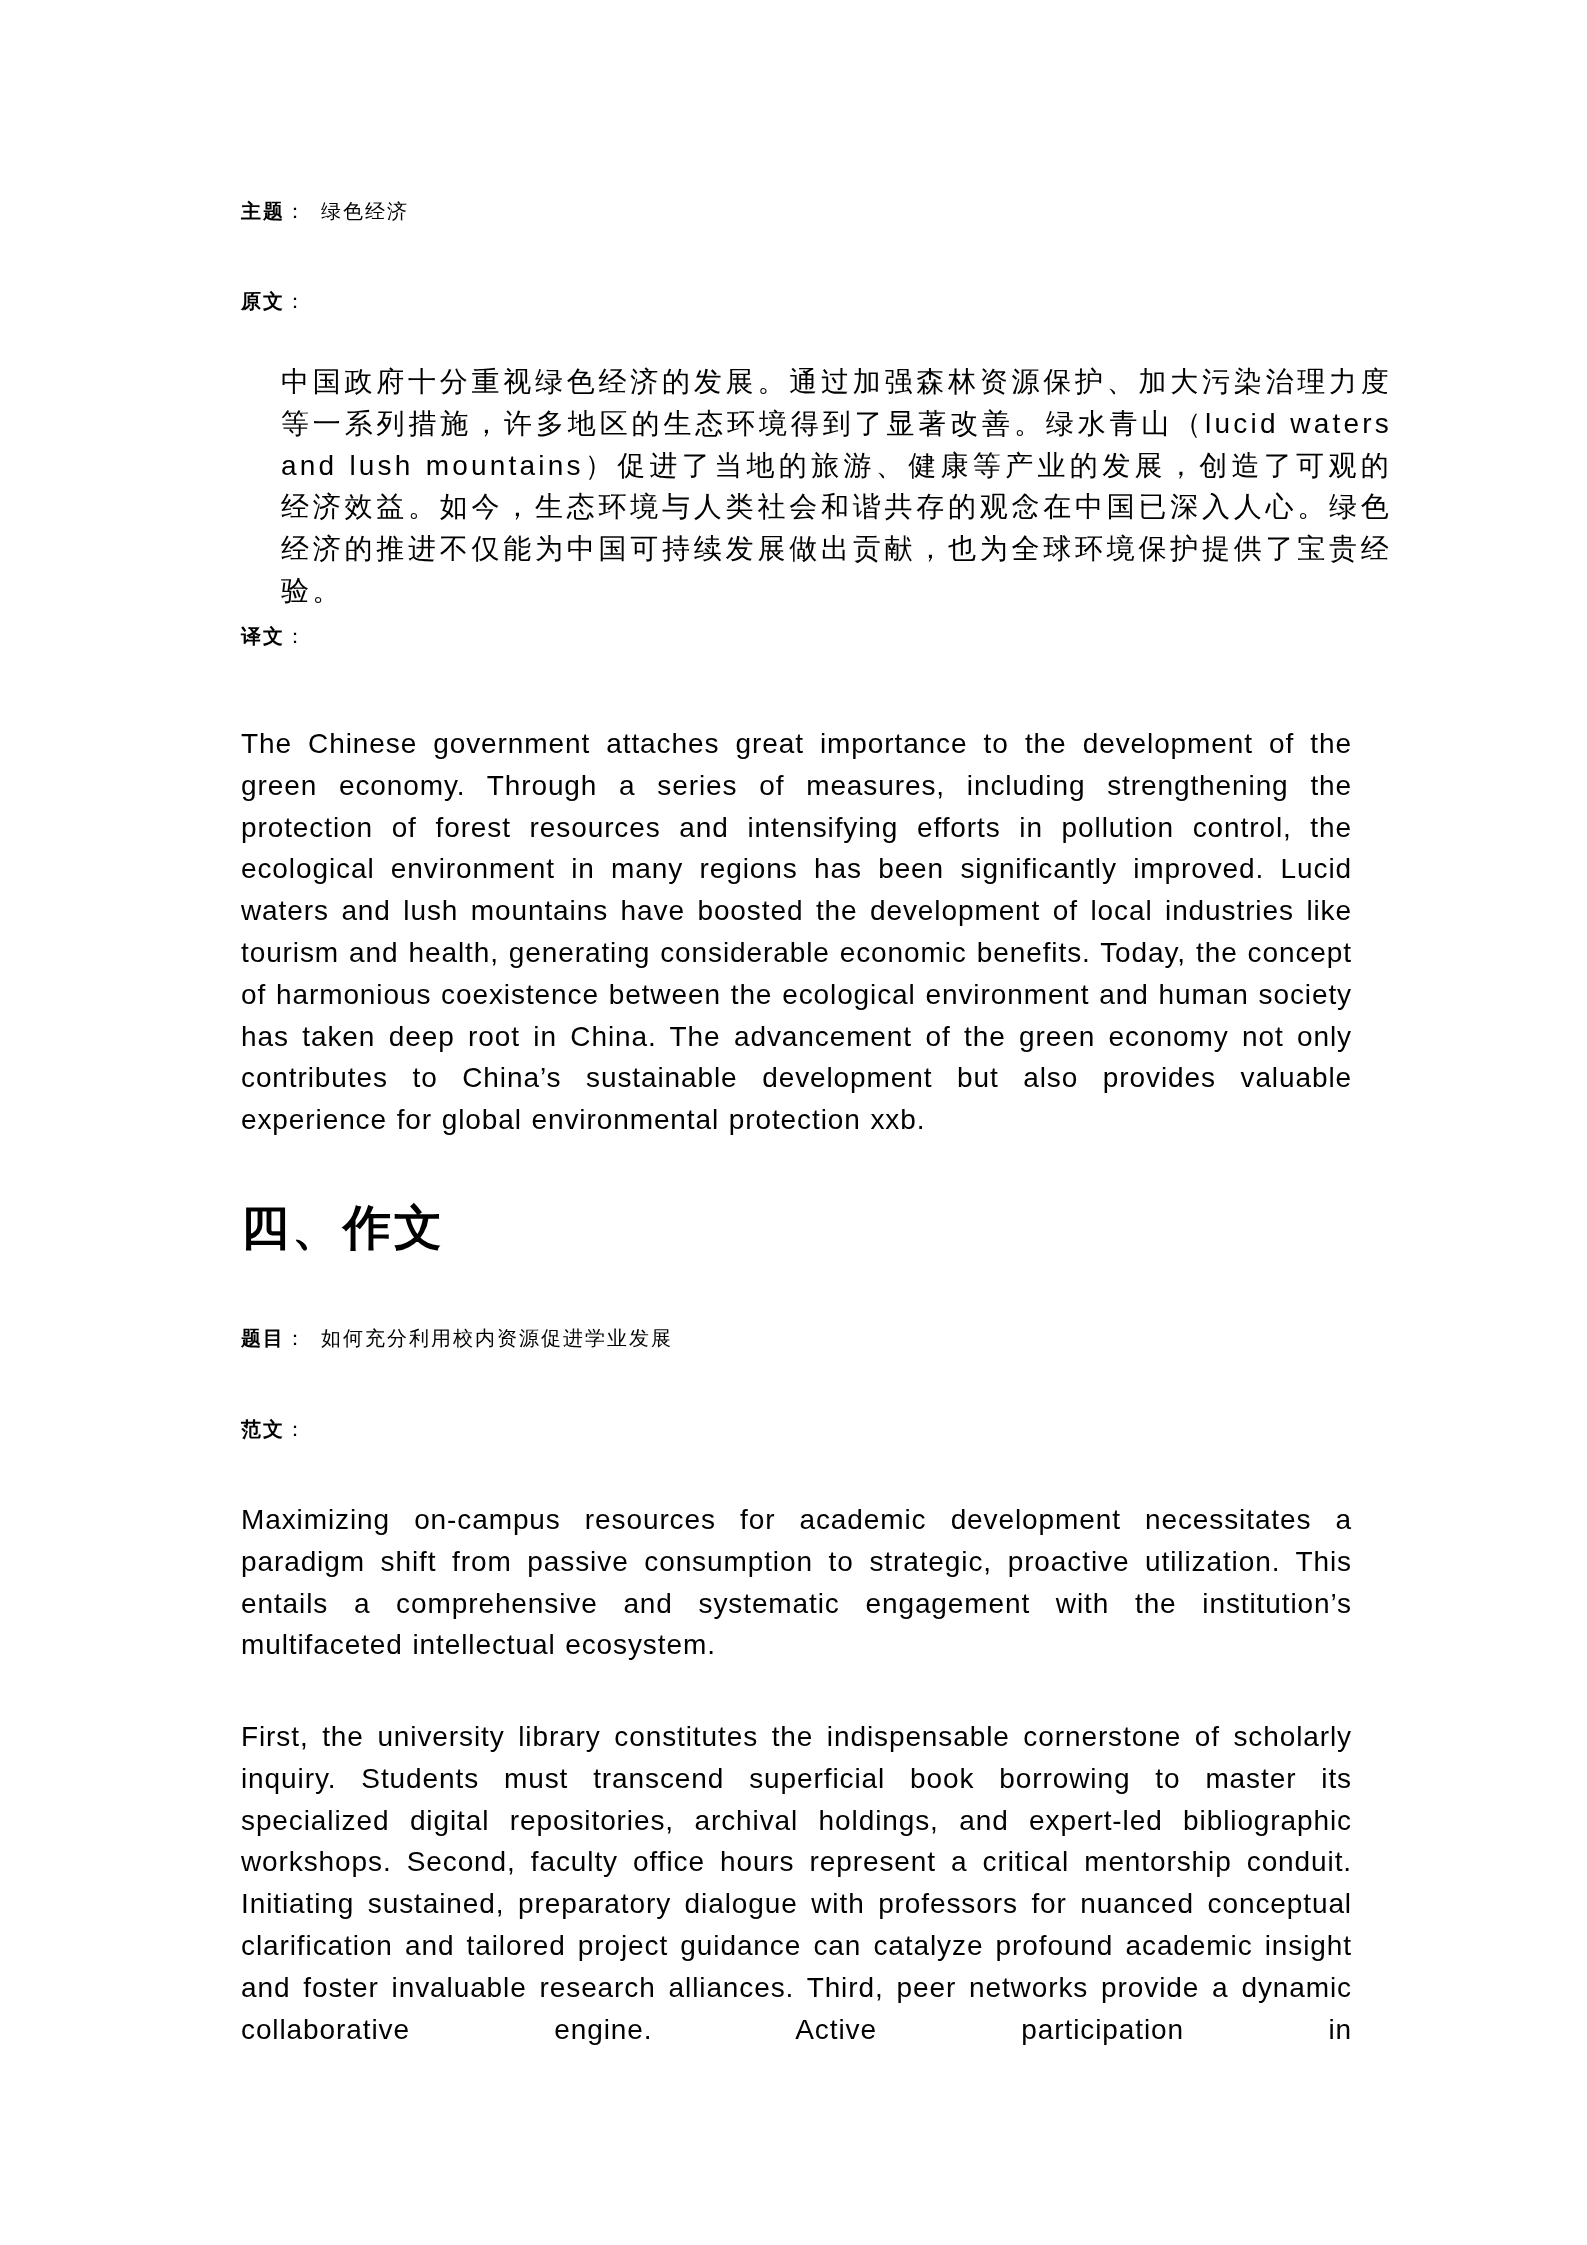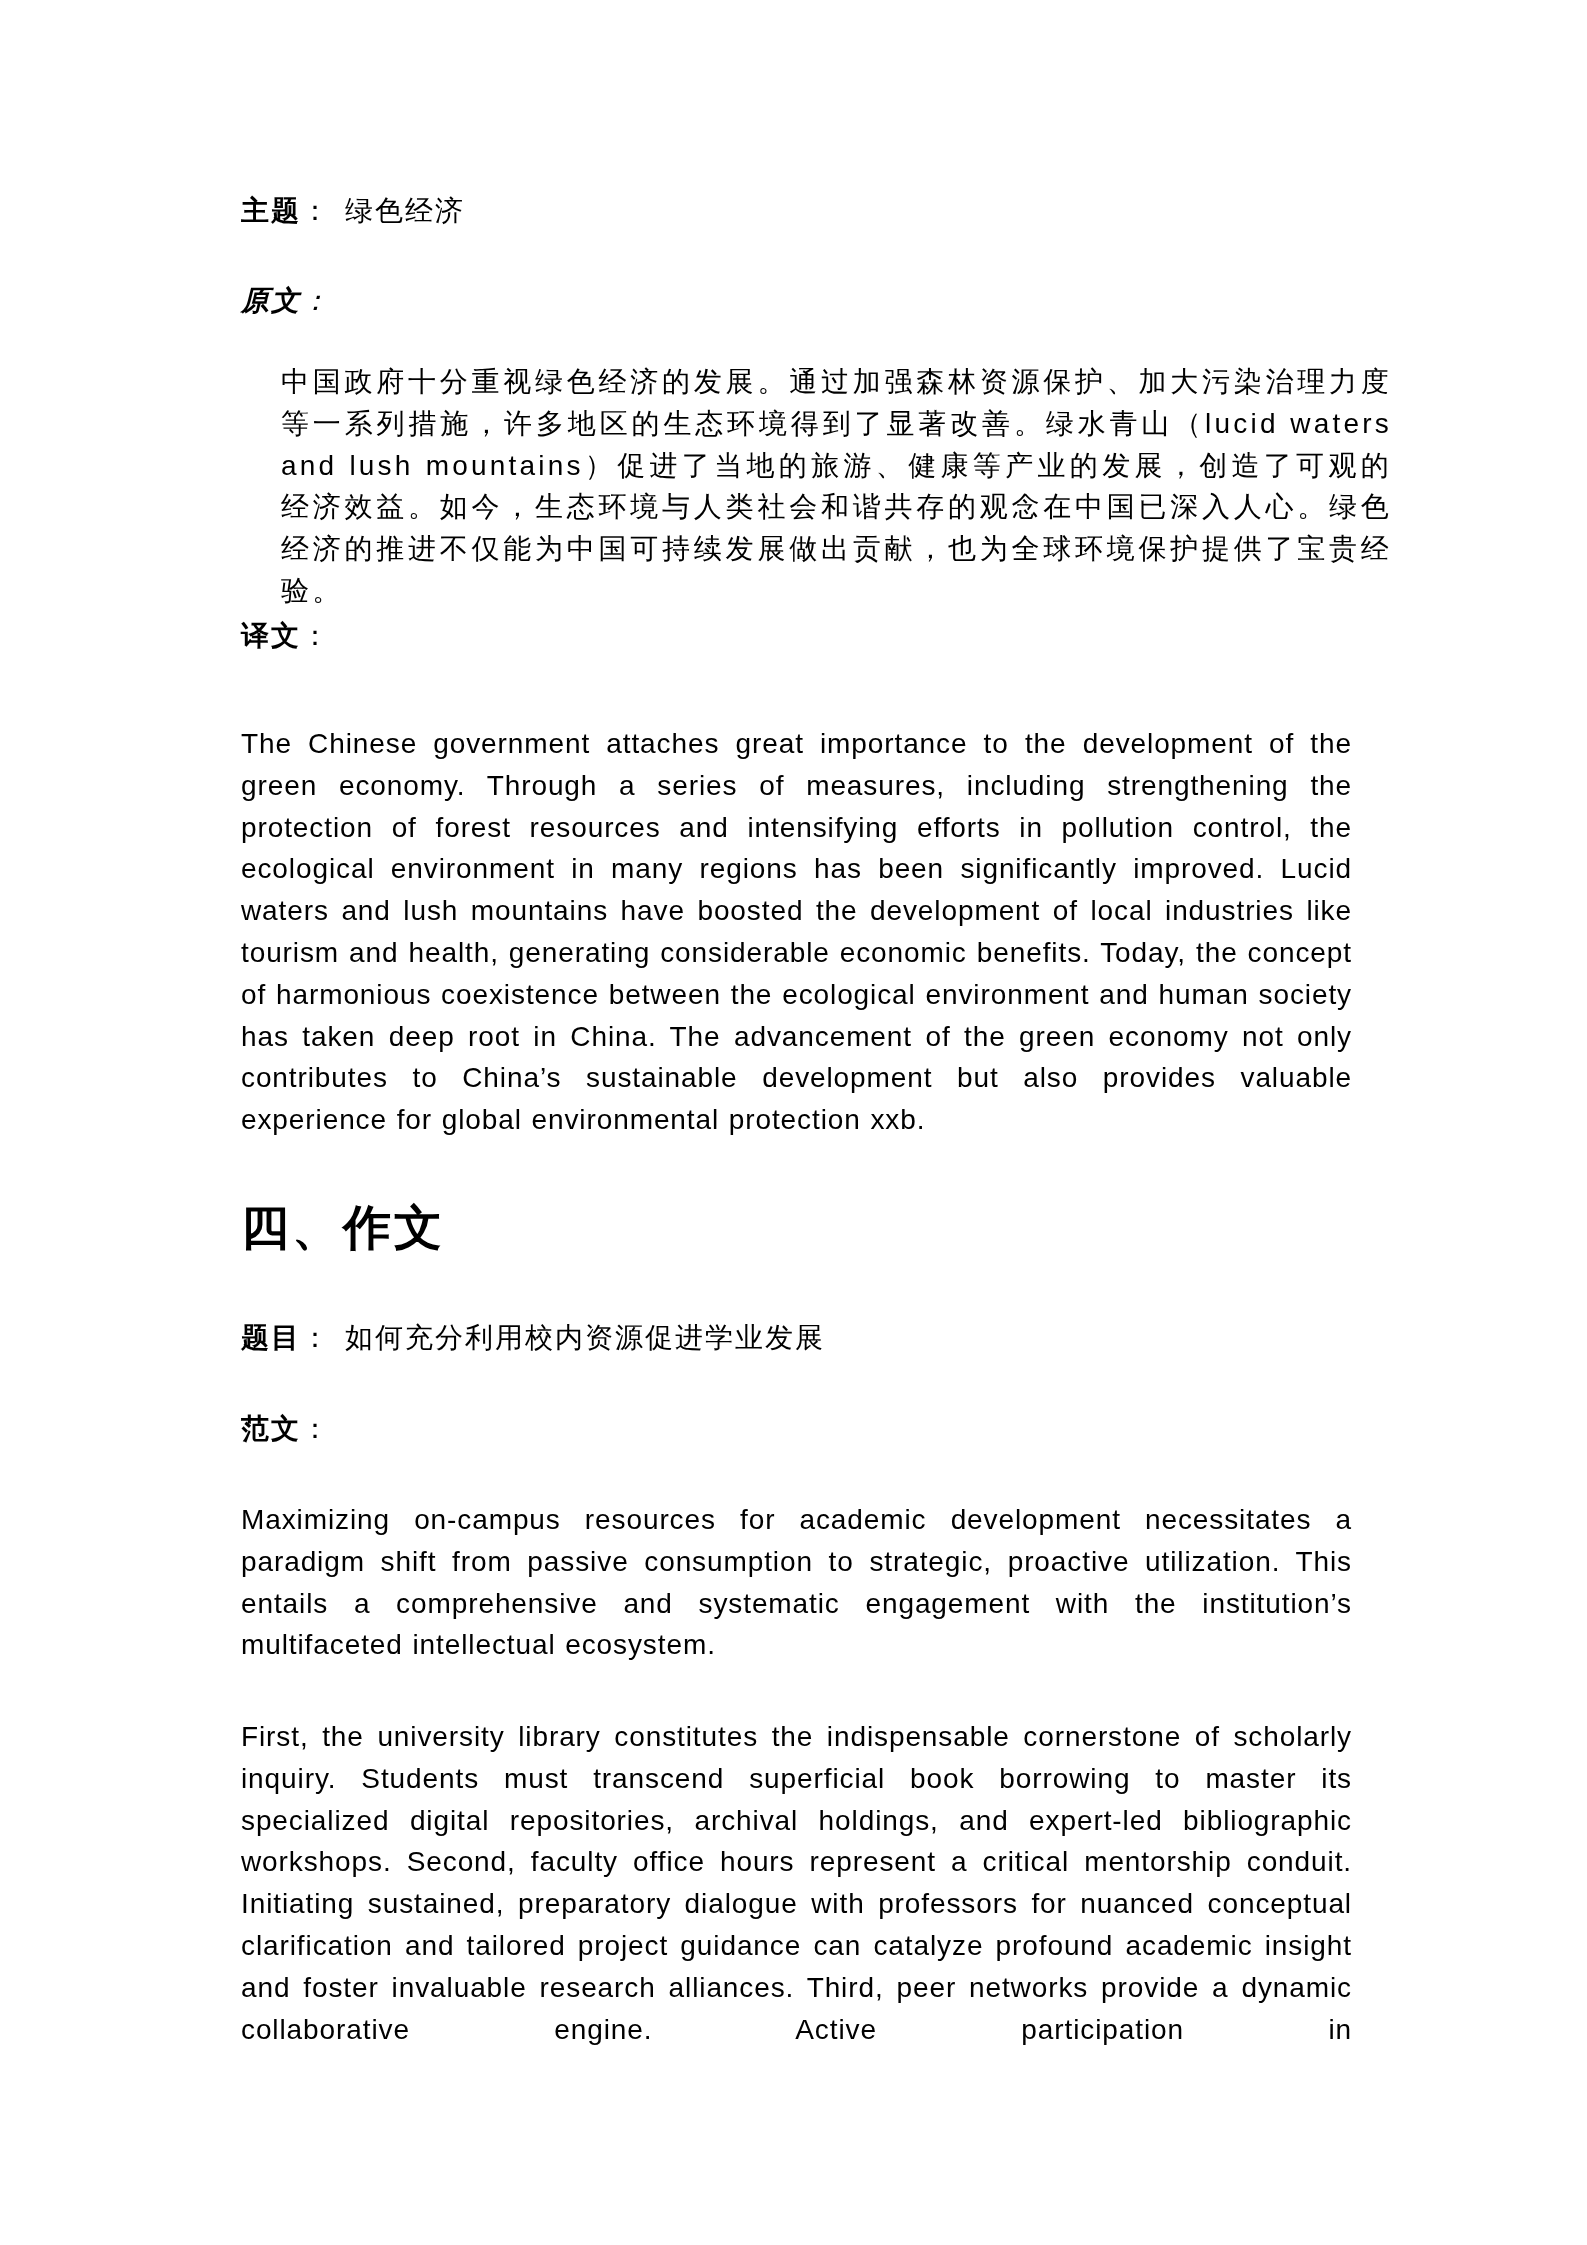--- a/index.html
+++ b/index.html
@@ -17,21 +17,21 @@
   }
   .page {
     position: absolute;
     left: 241px;
     top: 0;
     width: 1111px;
   }
   .label-line {
     position: absolute;
     left: 0;
-    font-size: 28px;
+    font-size: 20px;
     line-height: 40px;
     white-space: nowrap;
     letter-spacing: 2px;
   }
   .label-line .lbl {
     font-weight: bold;
   }
   .label-line .colon {
     font-weight: normal;
     margin-right: 14px;
@@ -64,21 +64,21 @@
 </style>
 </head>
 <body>
 
 <div class="page">
 
   <div class="label-line" style="top:191px;">
     <span class="lbl">主题</span><span class="colon">：</span><span>绿色经济</span>
   </div>
 
-  <div class="label-line" style="top:281px;font-style:italic;">
+  <div class="label-line" style="top:281px;">
     <span class="lbl">原文</span><span class="colon">：</span>
   </div>
 
   <div class="para zh" style="top:361px;margin-left:40px;">中国政府十分重视绿色经济的发展。通过加强森林资源保护、加大污染治理力度等一系列措施，许多地区的生态环境得到了显著改善。绿水青山（lucid waters and lush mountains）促进了当地的旅游、健康等产业的发展，创造了可观的经济效益。如今，生态环境与人类社会和谐共存的观念在中国已深入人心。绿色经济的推进不仅能为中国可持续发展做出贡献，也为全球环境保护提供了宝贵经验。</div>
 
   <div class="label-line" style="top:616px;">
     <span class="lbl">译文</span><span class="colon">：</span>
   </div>
 
   <div class="para en" style="top:723px;">The Chinese government attaches great importance to the development of the green economy. Through a series of measures, including strengthening the protection of forest resources and intensifying efforts in pollution control, the ecological environment in many regions has been significantly improved. Lucid waters and lush mountains have boosted the development of local industries like tourism and health, generating considerable economic benefits. Today, the concept of harmonious coexistence between the ecological environment and human society has taken deep root in China. The advancement of the green economy not only contributes to China’s sustainable development but also provides valuable experience for global environmental protection xxb.</div>

